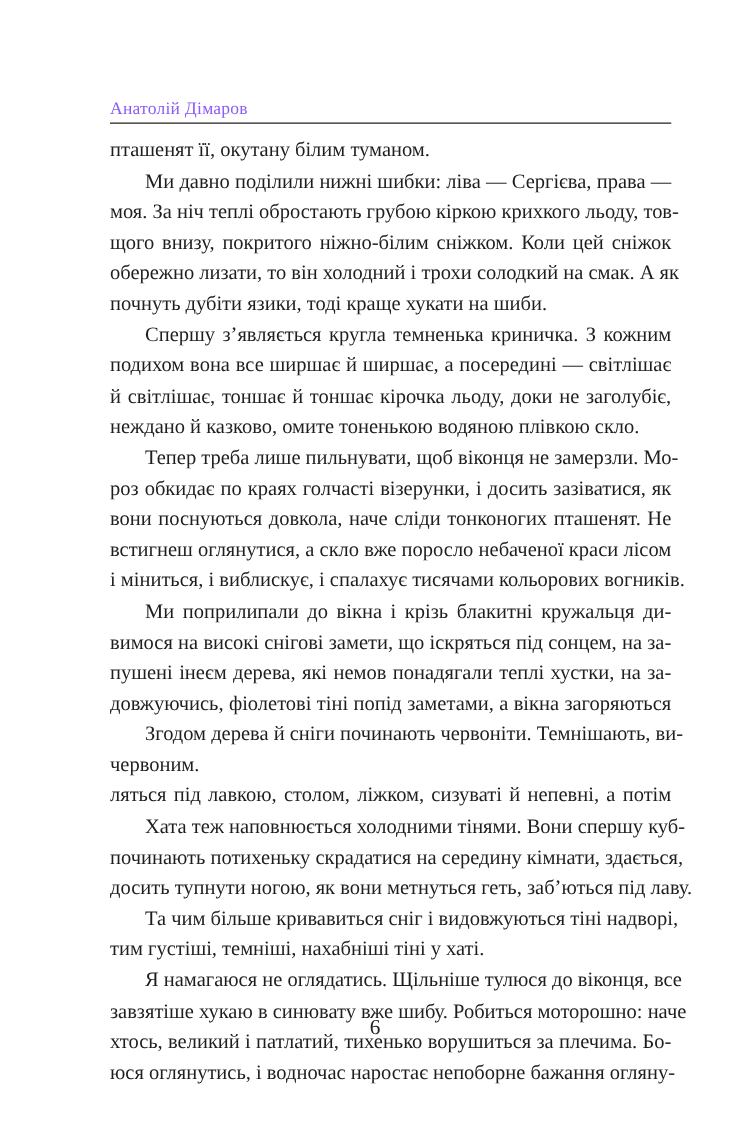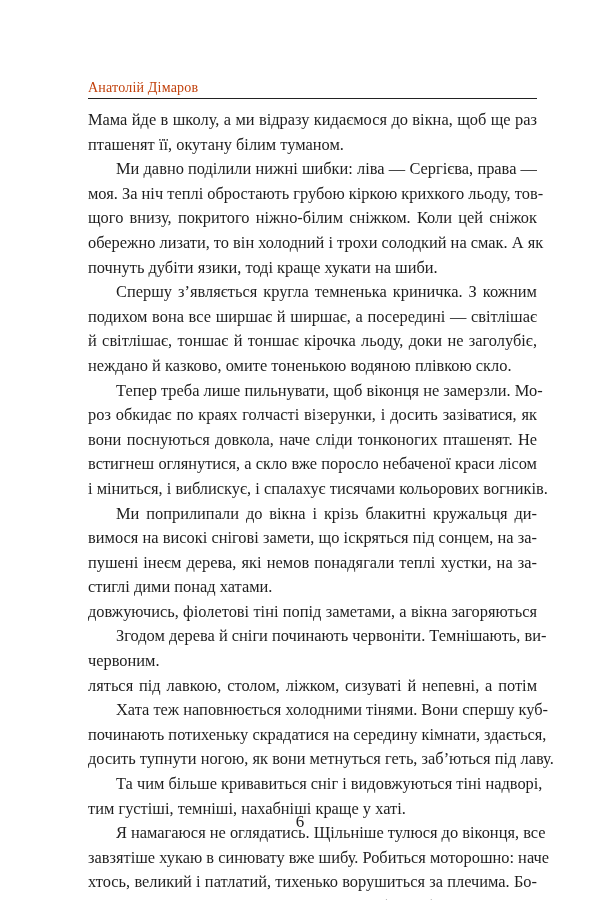--- a/index.html
+++ b/index.html
@@ -1,20 +1,20 @@
 <!DOCTYPE html>
 <html><head>
 <meta charset="utf-8">
 <style>
   html, body { margin: 0; padding: 0; background: #ffffff; }
   body { width: 600px; height: 900px; position: relative; overflow: hidden; }
   .page { position: absolute; left: 0; top: 0; width: 600px; height: 900px; background: #fff; }
   .running-head {
     position: absolute; left: 88px; top: 80px; width: 449px;
-    font-family: "Liberation Serif", serif; font-size: 14px; color: #c2410c;
+    font-family: "Liberation Serif", serif; font-size: 14px; color: #8b5cf6;
     letter-spacing: 0.2px; line-height: 16px;
   }
   .head-rule {
     position: absolute; left: 88px; top: 98px; width: 449px; height: 0;
     border-top: 1.3px solid #222;
   }
   .body {
     position: absolute; left: 88px; top: 108px; width: 449px;
     font-family: "Liberation Serif", serif; font-size: 16.4px; line-height: 24.6px;
     color: #1e1e1e;
@@ -29,21 +29,20 @@
 </style>
 </head>
 <body>
 
 <div class="page">
   <div class="running-head">Анатолій Дімаров</div>
   <div class="head-rule"></div>
 
   <div class="body" id="body">
       <div>
-        <span class="line">Мама йде в школу, а ми відразу кидаємося до вікна, щоб ще раз</span>
         <span class="line last">пташенят її, окутану білим туманом.</span>
       </div>
       <div>
         <span class="line indent">Ми давно поділили нижні шибки: ліва — Сергієва, права —</span>
         <span class="line">моя. За ніч теплі обростають грубою кіркою крихкого льоду, тов-</span>
         <span class="line">щого внизу, покритого ніжно-білим сніжком. Коли цей сніжок</span>
         <span class="line">обережно лизати, то він холодний і трохи солодкий на смак. А як</span>
         <span class="line last">почнуть дубіти язики, тоді краще хукати на шиби.</span>
       </div>
       <div>
@@ -56,36 +55,35 @@
         <span class="line indent">Тепер треба лише пильнувати, щоб віконця не замерзли. Мо-</span>
         <span class="line">роз обкидає по краях голчасті візерунки, і досить зазіватися, як</span>
         <span class="line">вони поснуються довкола, наче сліди тонконогих пташенят. Не</span>
         <span class="line">встигнеш оглянутися, а скло вже поросло небаченої краси лісом</span>
         <span class="line last">і міниться, і виблискує, і спалахує тисячами кольорових вогників.</span>
       </div>
       <div>
         <span class="line indent">Ми поприлипали до вікна і крізь блакитні кружальця ди-</span>
         <span class="line">вимося на високі снігові замети, що іскряться під сонцем, на за-</span>
         <span class="line">пушені інеєм дерева, які немов понадягали теплі хустки, на за-</span>
-        <span class="line last">стиглі дими понад хатами.</span>
       </div>
       <div>
         <span class="line">довжуючись, фіолетові тіні попід заметами, а вікна загоряються</span>
         <span class="line indent">Згодом дерева й сніги починають червоніти. Темнішають, ви-</span>
         <span class="line last">червоним.</span>
       </div>
       <div>
         <span class="line">ляться під лавкою, столом, ліжком, сизуваті й непевні, а потім</span>
         <span class="line indent">Хата теж наповнюється холодними тінями. Вони спершу куб-</span>
         <span class="line">починають потихеньку скрадатися на середину кімнати, здається,</span>
         <span class="line last">досить тупнути ногою, як вони метнуться геть, заб’ються під лаву.</span>
       </div>
       <div>
         <span class="line indent">Та чим більше кривавиться сніг і видовжуються тіні надворі,</span>
-        <span class="line last">тим густіші, темніші, нахабніші краще у хаті.</span>
+        <span class="line last">тим густіші, темніші, нахабніші тіні у хаті.</span>
       </div>
       <div>
         <span class="line indent">Я намагаюся не оглядатись. Щільніше тулюся до віконця, все</span>
         <span class="line">завзятіше хукаю в синювату вже шибу. Робиться моторошно: наче</span>
         <span class="line">хтось, великий і патлатий, тихенько ворушиться за плечима. Бо-</span>
         <span class="line">юся оглянутись, і водночас наростає непоборне бажання огляну-</span>
       </div>
     </div>
 
   <div class="folio">6</div>

